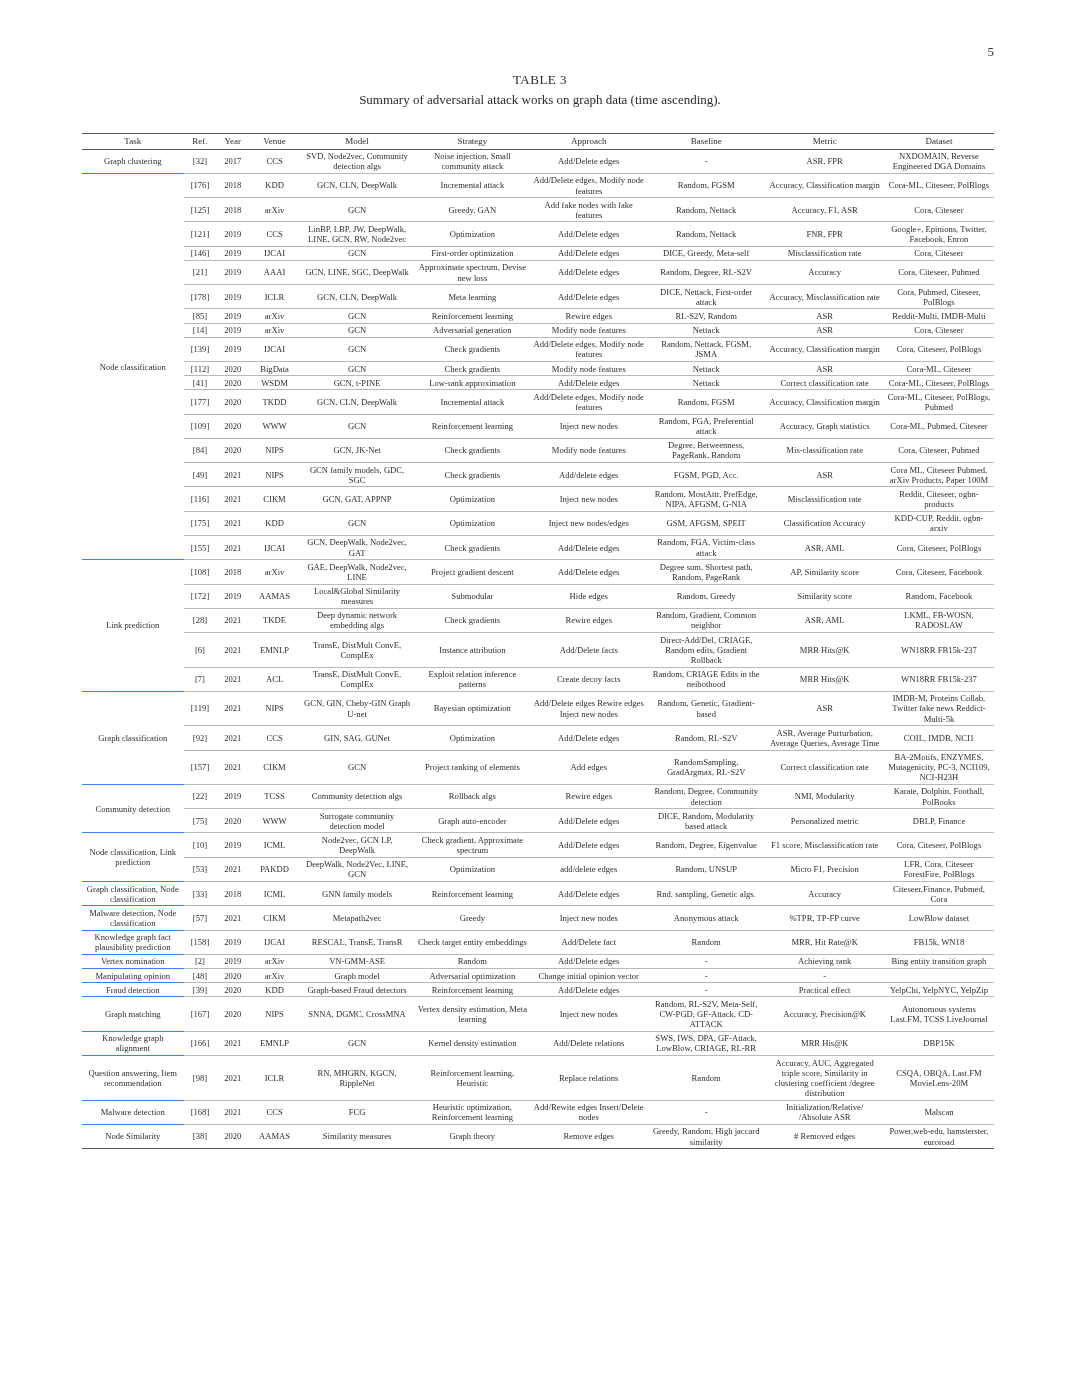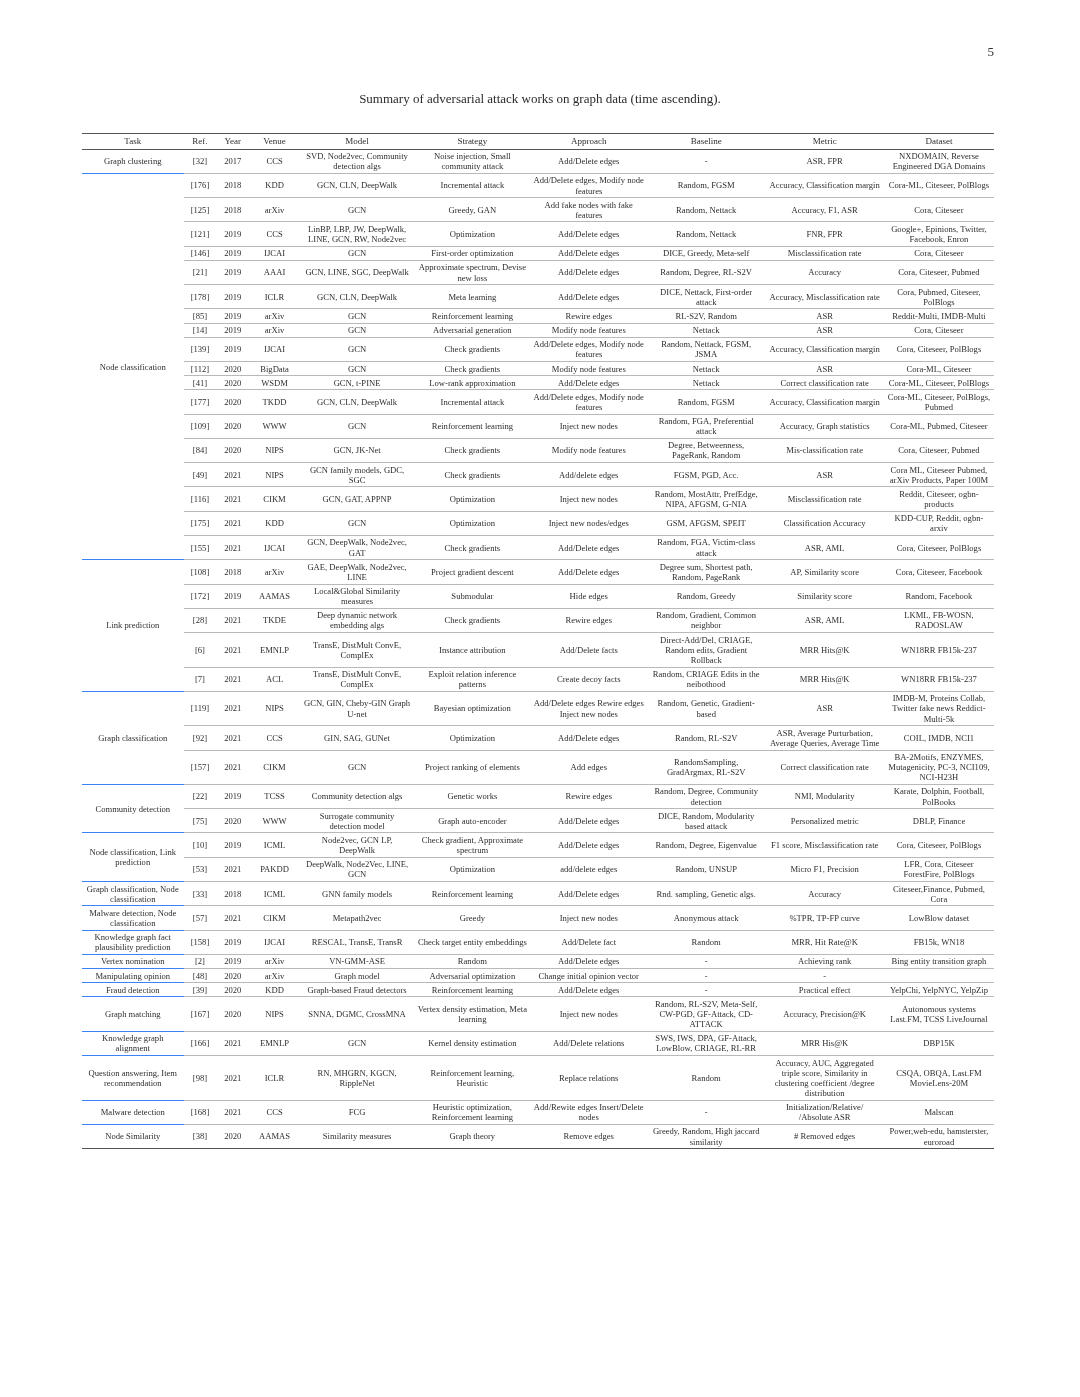--- a/index.html
+++ b/index.html
@@ -14,21 +14,21 @@
   }
   .page-number{
     position:absolute;top:44px;right:86px;
     font-size:13px;color:#333;
   }
   .caption-block{
     position:absolute;top:72px;left:0;width:100%;
     text-align:center;
   }
   .table-label{font-size:13px;letter-spacing:0.5px;}
-  .table-caption{font-size:13px;margin-top:19px;}
+  .table-caption{font-size:13px;margin-top:4px;}
   table.data-table{
     position:absolute;top:133px;left:82px;
     width:912px;
     border-collapse:collapse;
     table-layout:fixed;
     font-size:8.6px;
     line-height:1.18;
     text-align:center;
     color:#2e2e2e;
   }
@@ -61,20 +61,21 @@
   col.c-baseline{width:112px;}
   col.c-metric{width:112px;}
   col.c-dataset{width:104px;}
 </style>
 </head>
 <body>
 
 <div class="page">
   <div class="page-number">5</div>
   <div class="caption-block">
+    <div class="table-label">TABLE 3</div>
     <div class="table-caption">Summary of adversarial attack works on graph data (time ascending).</div>
   </div>
   <table class="data-table">
     <colgroup>
       <col class="c-task">
         <col class="c-ref">
         <col class="c-year">
         <col class="c-venue">
       <col class="c-model">
         <col class="c-strategy">
@@ -398,21 +399,21 @@
           <td>RandomSampling, GradArgmax, RL-S2V</td>
           <td>Correct classification rate</td>
           <td>BA-2Motifs, ENZYMES, Mutagenicity, PC-3, NCI109, NCI-H23H</td>
         </tr>
         <tr>
           <td rowspan="2" class="task-cell">Community detection</td>
           <td>[22]</td>
           <td>2019</td>
           <td>TCSS</td>
           <td>Community detection algs</td>
-          <td>Genetic works</td>
+          <td>Rollback algs</td>
           <td>Rewire edges</td>
           <td>Random, Degree, Community detection</td>
           <td>NMI, Modularity</td>
           <td>Karate, Dolphin, Football, PolBooks</td>
         </tr>
         <tr>
           <td>[75]</td>
           <td>2020</td>
           <td>WWW</td>
           <td>Surrogate community detection model</td>

